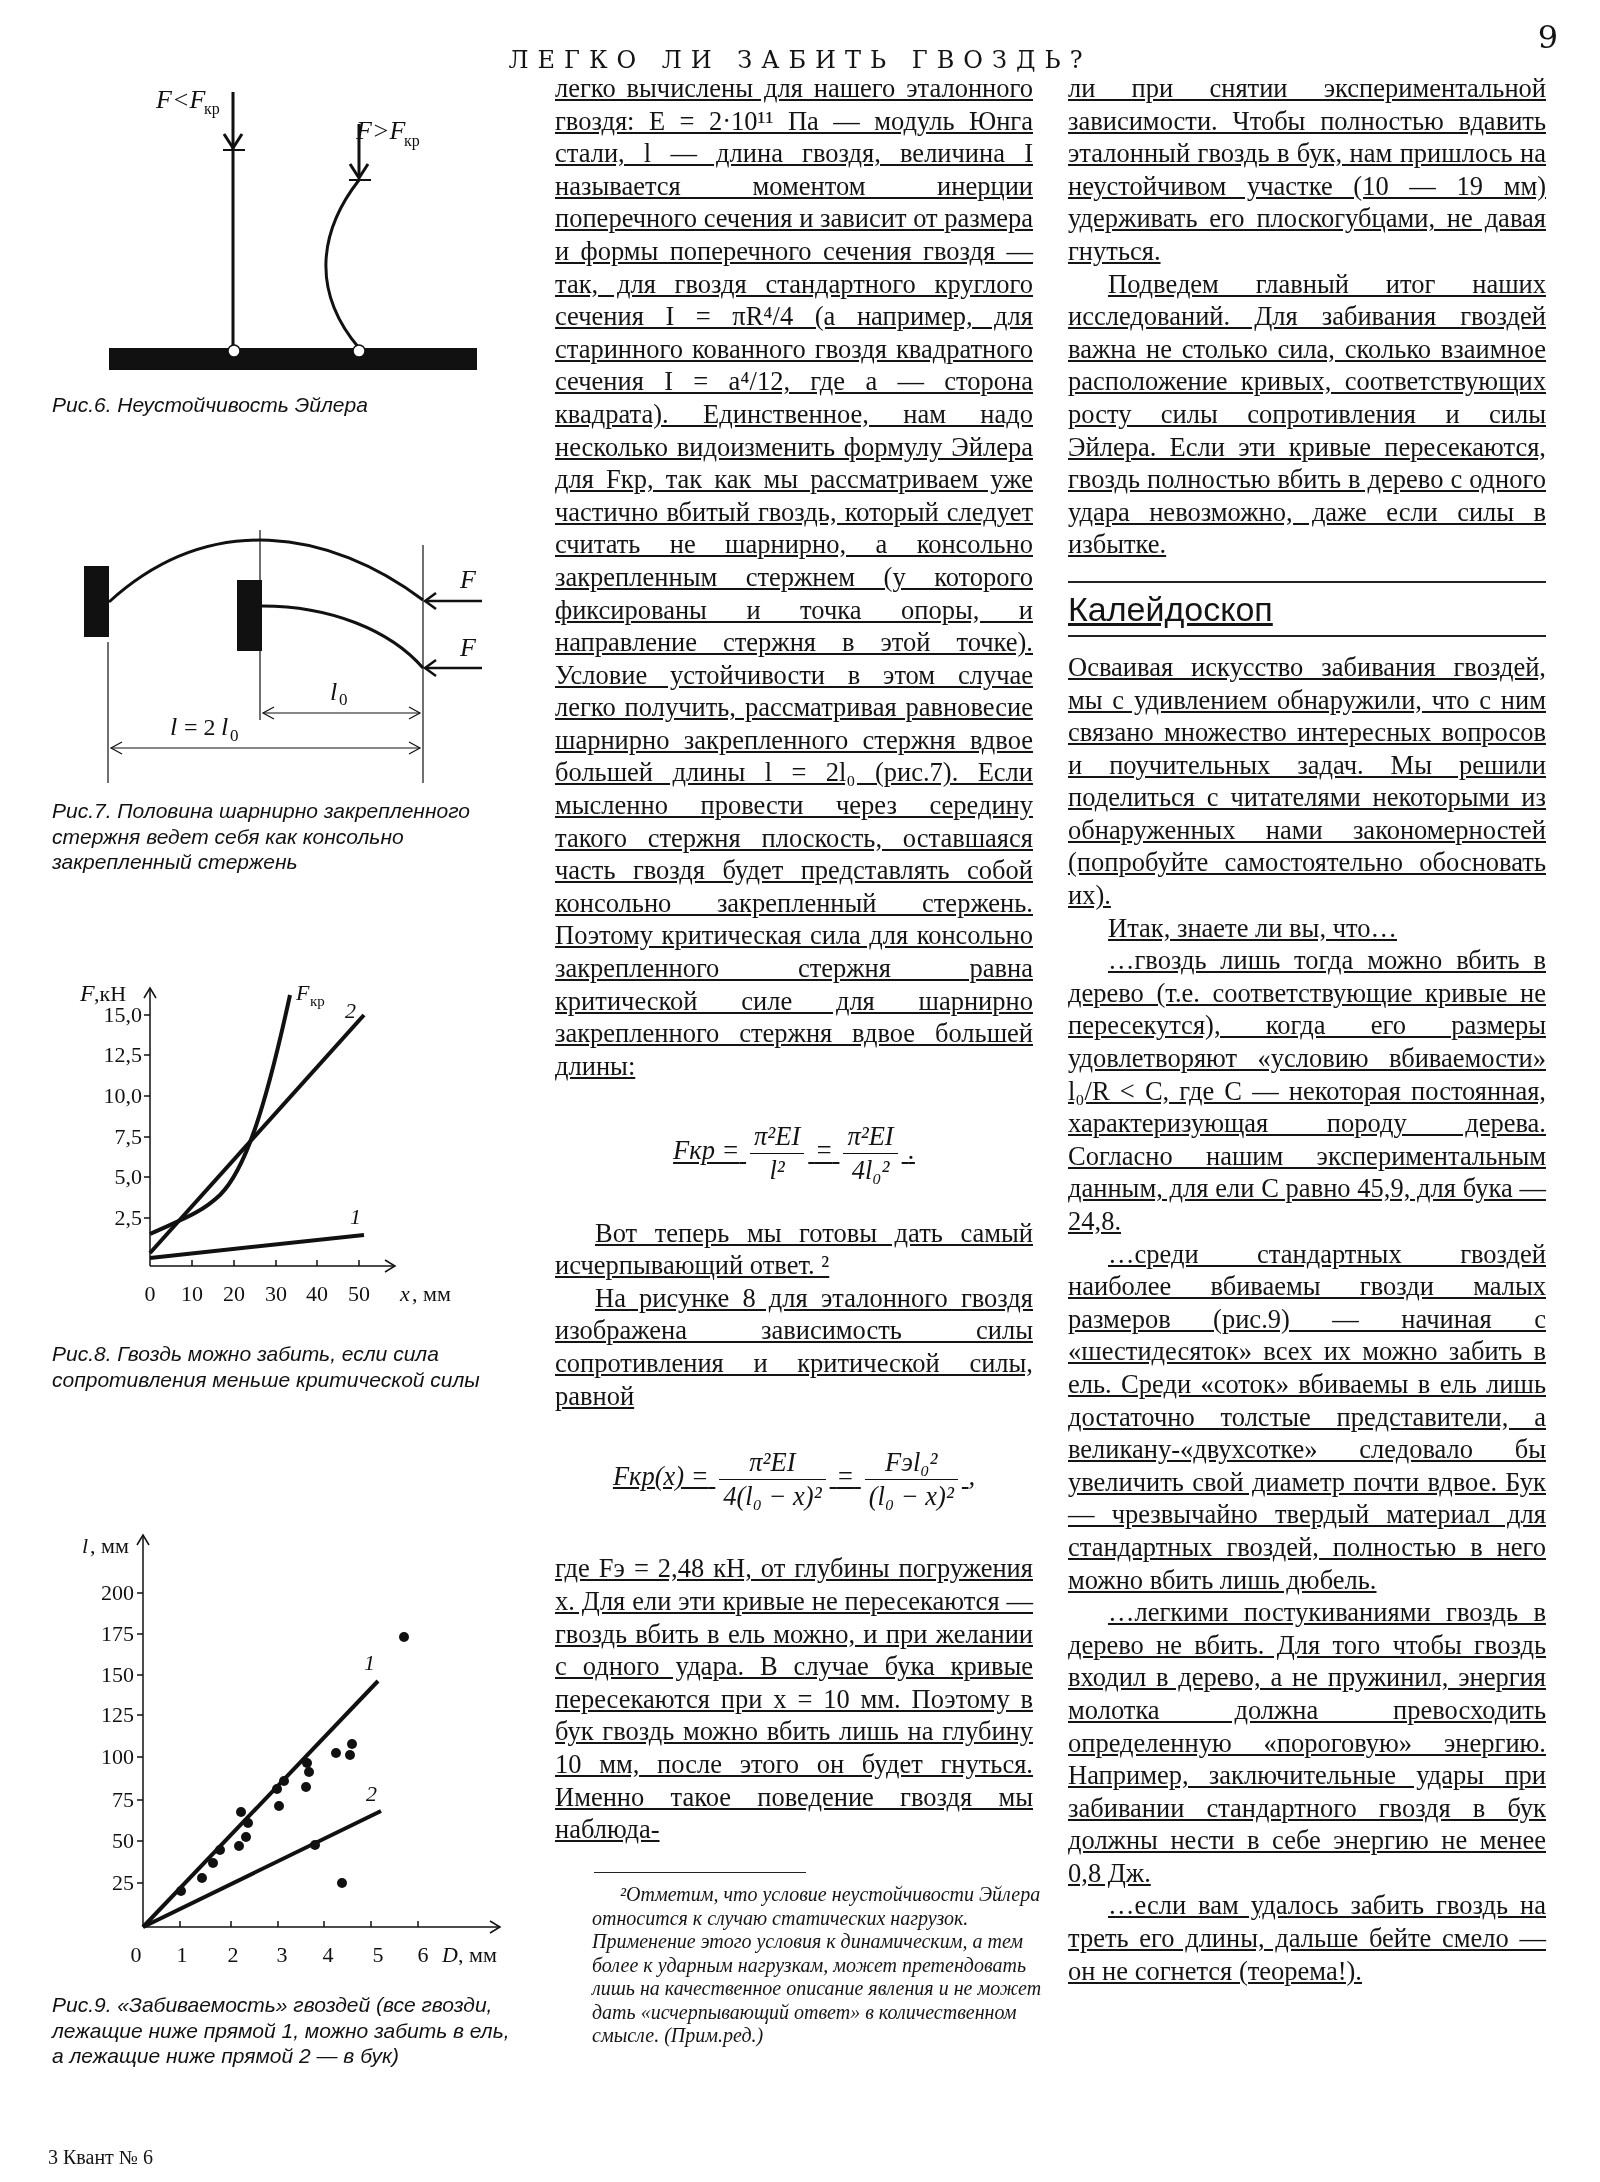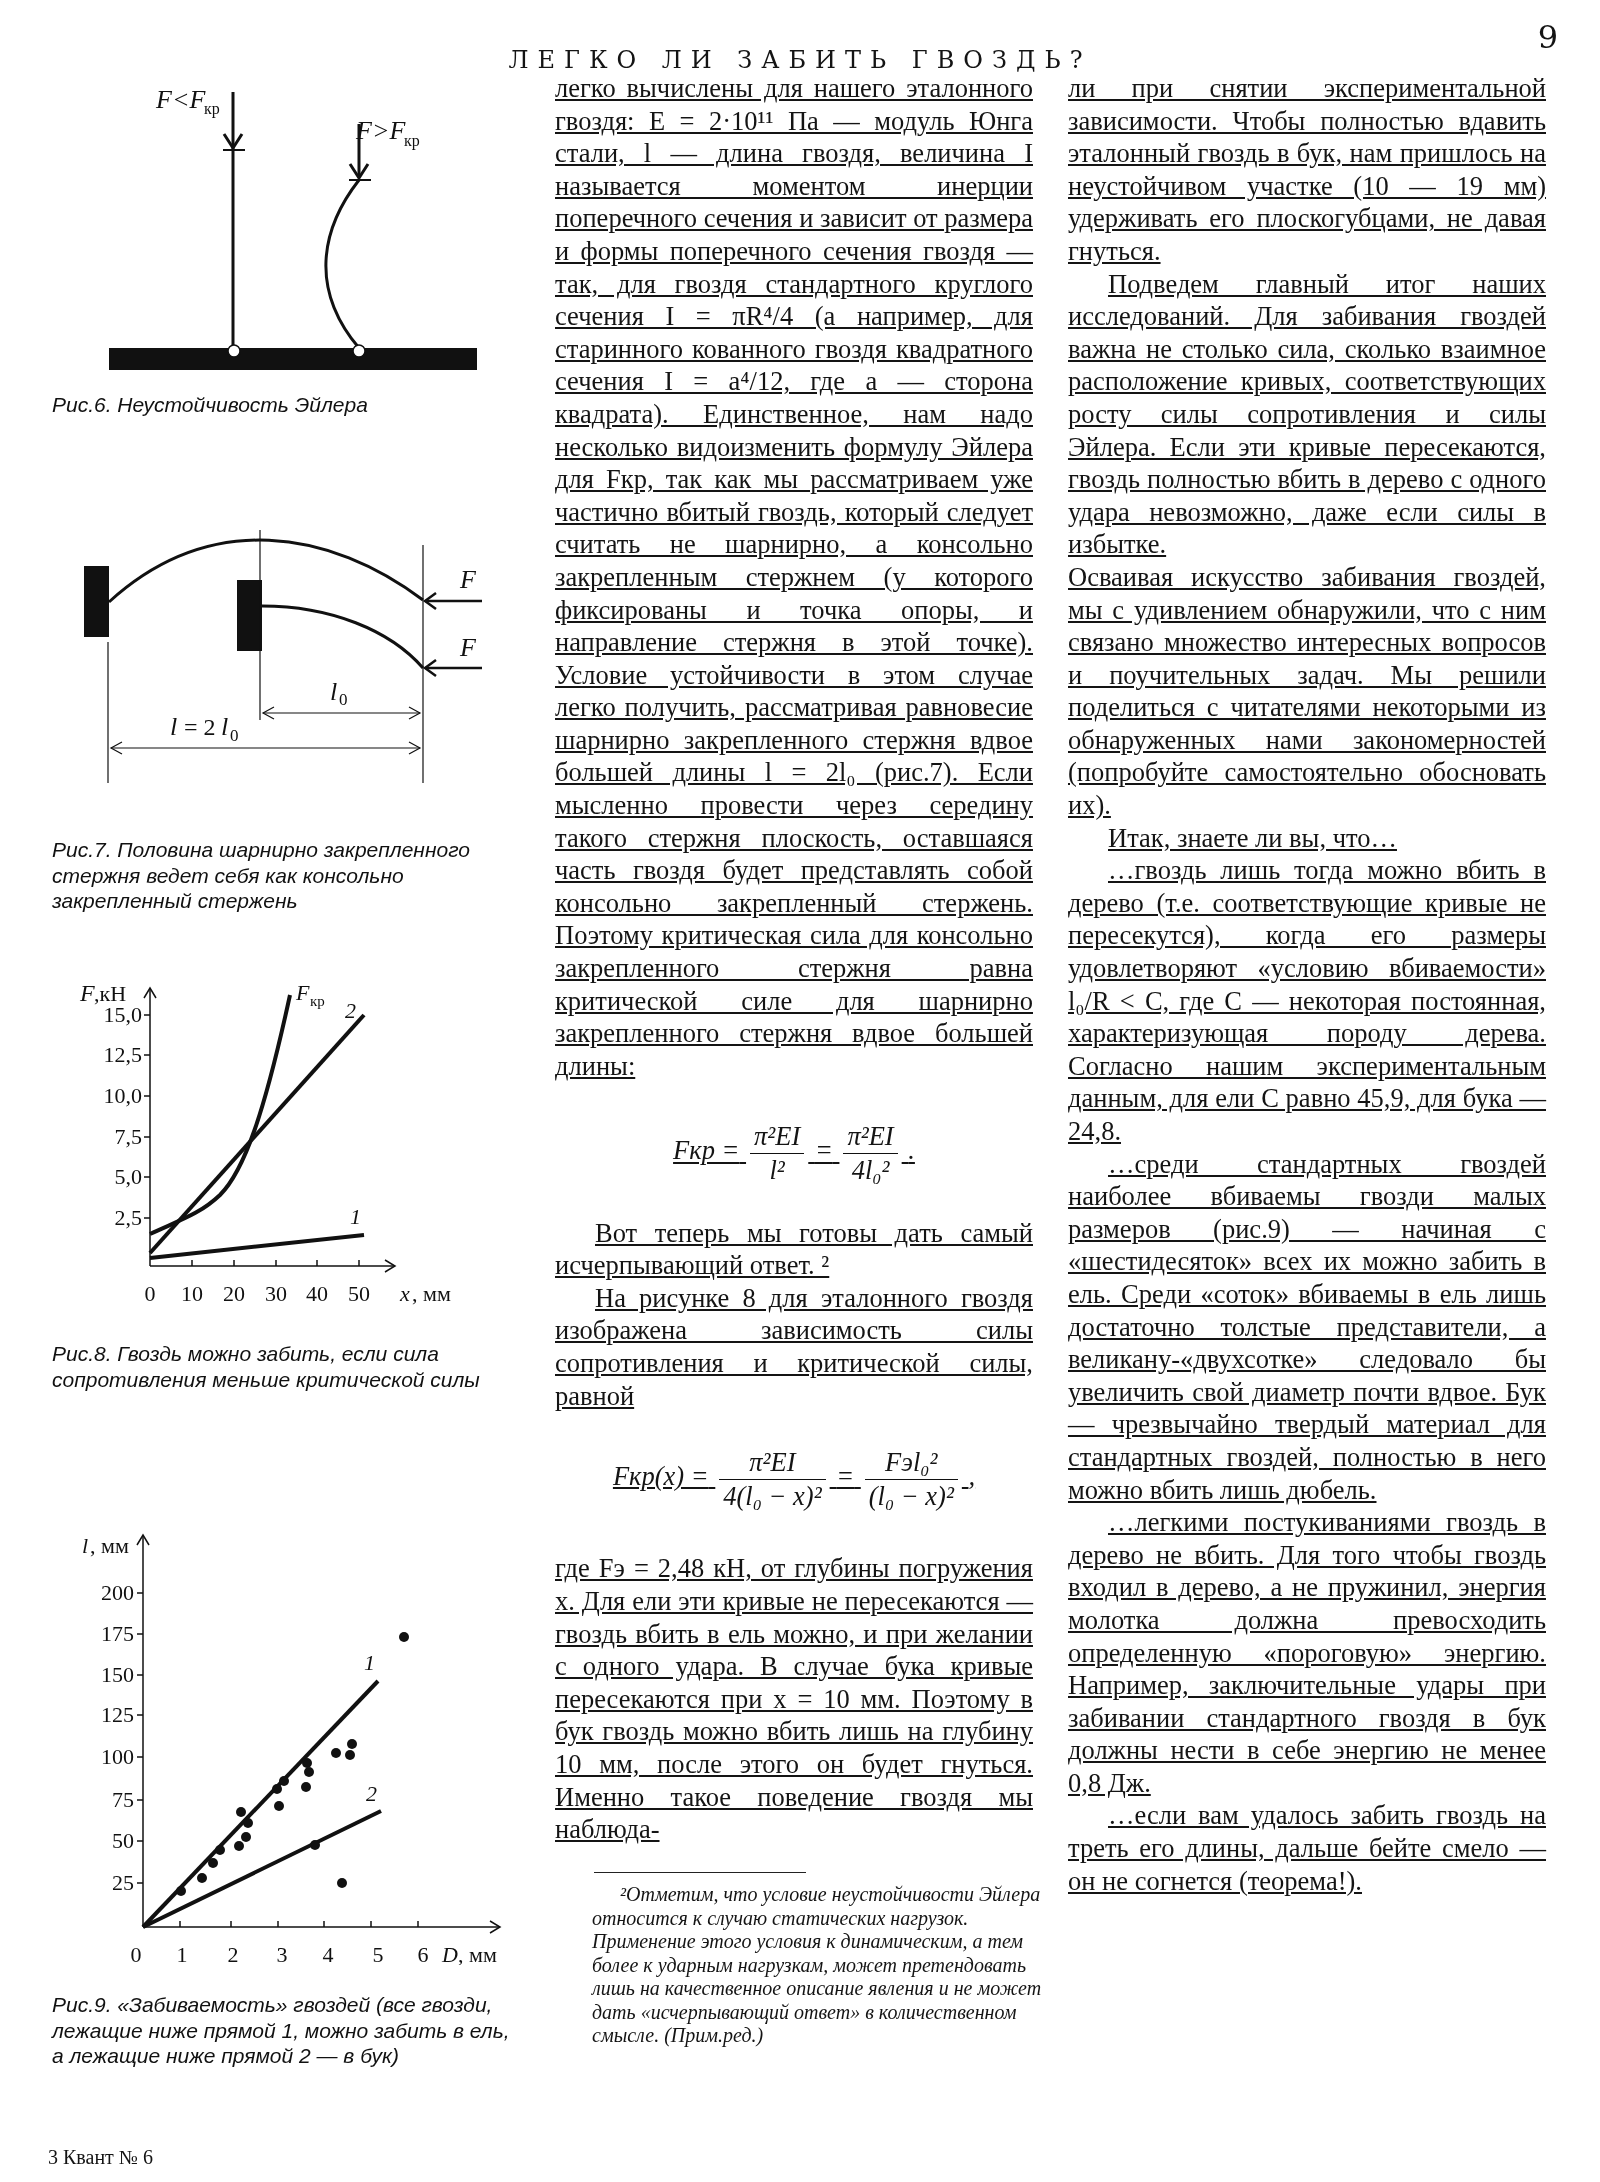--- a/index.html
+++ b/index.html
@@ -71,21 +71,21 @@
       <text x="279" y="185" font-size="17">0</text>
     <line x1="51" y1="228" x2="360" y2="228" stroke="#111" stroke-width="1.2"></line>
     <polyline points="62,222 51,228 62,234" fill="none" stroke="#111" stroke-width="1.2"></polyline>
     <polyline points="349,222 360,228 349,234" fill="none" stroke="#111" stroke-width="1.2"></polyline>
     <text x="110" y="215" font-size="26" font-style="italic">l</text>
       <text x="124" y="215" font-size="24">= 2</text>
       <text x="161" y="215" font-size="26" font-style="italic">l</text>
       <text x="170" y="221" font-size="17">0</text>
   </svg>
 </div>
-<div class="abs caption" style="left:52px;top:798px;width:470px;margin-top:39px;">Рис.7. Половина шарнирно закрепленного стержня ведет себя как консольно закрепленный стержень</div>
+<div class="abs caption" style="left:52px;top:798px;width:470px;">Рис.7. Половина шарнирно закрепленного стержня ведет себя как консольно закрепленный стержень</div>
 
 <div class="abs" style="left:60px;top:970px;width:460px;height:360px;">
   <svg width="460" height="360" viewBox="0 0 460 360">
     <text x="20" y="31" font-size="24" font-style="italic">F</text>
       <text x="34" y="31" font-size="22">,кН</text>
     <line x1="90" y1="18" x2="90" y2="296" stroke="#111" stroke-width="1.5"></line>
     <polyline points="84,28 90,18 96,28" fill="none" stroke="#111" stroke-width="1.5"></polyline>
     <line x1="90" y1="296" x2="335" y2="296" stroke="#111" stroke-width="1.5"></line>
     <polyline points="325,290 335,296 325,302" fill="none" stroke="#111" stroke-width="1.5"></polyline>
     <g font-size="22" text-anchor="end">
@@ -227,20 +227,21 @@
 </div>
 
 <div class="abs" style="left:592px;top:1872px;width:470px;">
   <div class="fn-rule"></div>
   <p class="footnote" style="margin:0;text-indent:28px;">²Отметим, что условие неустойчивости Эйлера относится к случаю статических нагрузок. Применение этого условия к динамическим, а тем более к ударным нагрузкам, может претендовать лишь на качественное описание явления и не может дать «исчерпывающий ответ» в количественном смысле. (Прим.ред.)</p>
 </div>
 
 <div class="abs col col-right">
   <p>ли при снятии экспериментальной зависимости. Чтобы полностью вдавить эталонный гвоздь в бук, нам пришлось на неустойчивом участке (10 — 19 мм) удерживать его плоскогубцами, не давая гнуться.</p>
   <p class="ind">Подведем главный итог наших исследований. Для забивания гвоздей важна не столько сила, сколько взаимное расположение кривых, соответствующих росту силы сопротивления и силы Эйлера. Если эти кривые пересекаются, гвоздь полностью вбить в дерево с одного удара невозможно, даже если силы в избытке.</p>
+  <div class="section-title">Калейдоскоп</div>
   <p>Осваивая искусство забивания гвоздей, мы с удивлением обнаружили, что с ним связано множество интересных вопросов и поучительных задач. Мы решили поделиться с читателями некоторыми из обнаруженных нами закономерностей (попробуйте самостоятельно обосновать их).</p>
   <p class="ind">Итак, знаете ли вы, что…</p>
   <p class="ind">…гвоздь лишь тогда можно вбить в дерево (т.е. соответствующие кривые не пересекутся), когда его размеры удовлетворяют «условию вбиваемости» l₀/R &lt; C, где C — некоторая постоянная, характеризующая породу дерева. Согласно нашим экспериментальным данным, для ели C равно 45,9, для бука — 24,8.</p>
   <p class="ind">…среди стандартных гвоздей наиболее вбиваемы гвозди малых размеров (рис.9) — начиная с «шестидесяток» всех их можно забить в ель. Среди «соток» вбиваемы в ель лишь достаточно толстые представители, а великану-«двухсотке» следовало бы увеличить свой диаметр почти вдвое. Бук — чрезвычайно твердый материал для стандартных гвоздей, полностью в него можно вбить лишь дюбель.</p>
   <p class="ind">…легкими постукиваниями гвоздь в дерево не вбить. Для того чтобы гвоздь входил в дерево, а не пружинил, энергия молотка должна превосходить определенную «пороговую» энергию. Например, заключительные удары при забивании стандартного гвоздя в бук должны нести в себе энергию не менее 0,8 Дж.</p>
   <p class="ind">…если вам удалось забить гвоздь на треть его длины, дальше бейте смело — он не согнется (теорема!).</p>
 </div>
 
 <div class="abs footer">3 Квант № 6</div>
 

